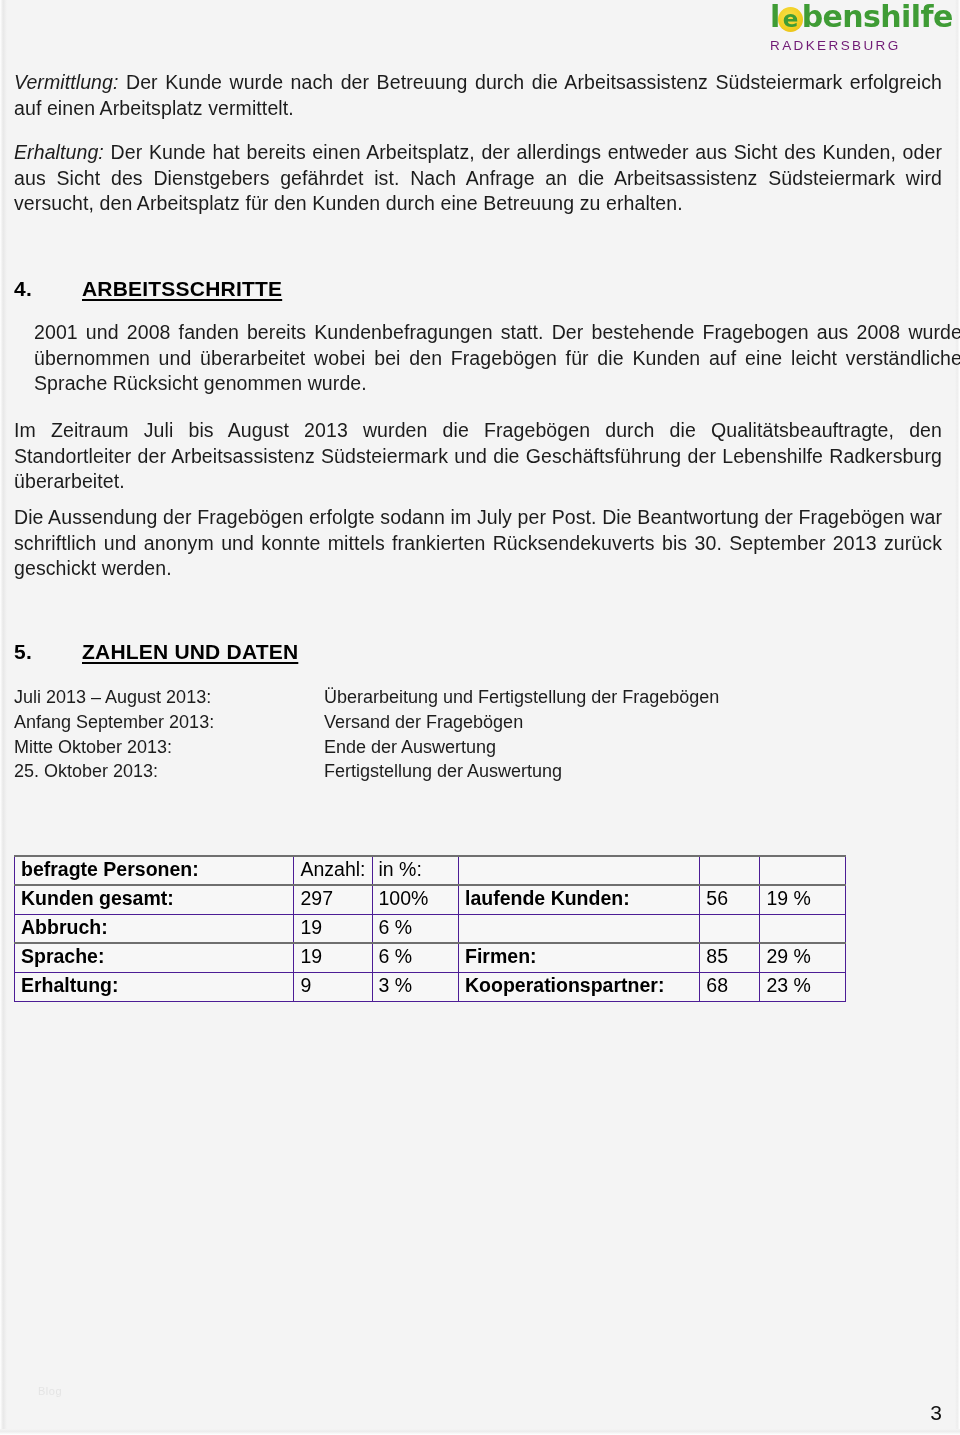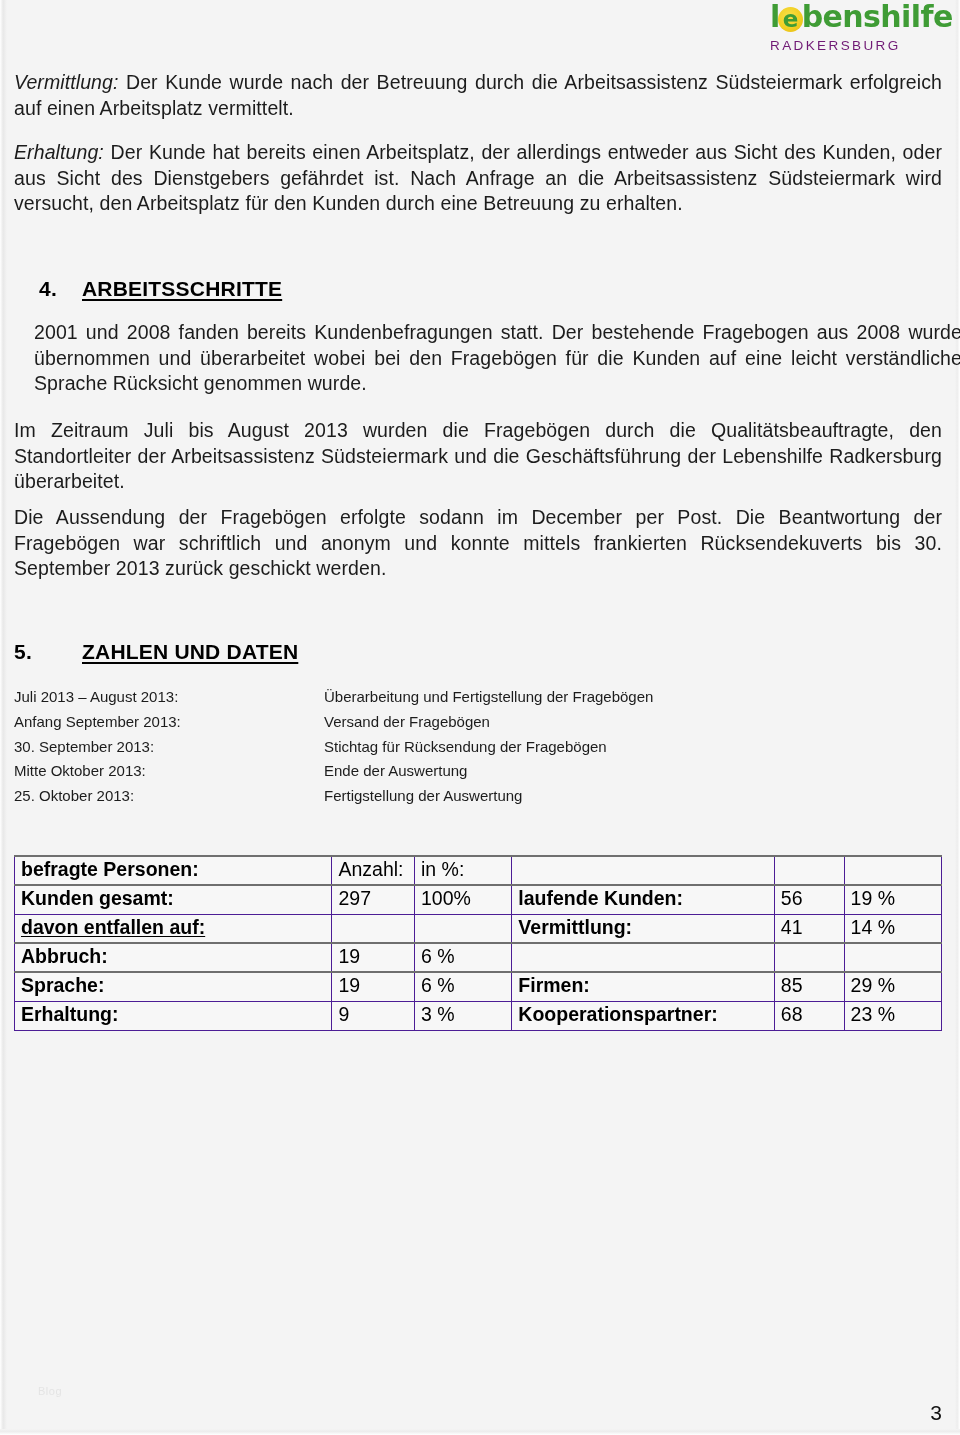--- a/index.html
+++ b/index.html
@@ -123,53 +123,53 @@
     letter-spacing: 0.2px;
     white-space: nowrap;
     color: #000;
   }
   .heading .num { display: inline-block; }
   .heading .title {
     display: inline-block;
     text-decoration: underline;
     text-underline-offset: 3px;
   }
-  .h-arbeitsschritte { left: 14px; top: 277px; text-align: center; }
+  .h-arbeitsschritte { left: 14px; top: 277px; }
   .h-arbeitsschritte .num { width: 68px; }
   .h-zahlen { left: 14px; top: 640px; }
   .h-zahlen .num { width: 68px; }
 
   .p-befragungen { position: absolute; left: 14px; top: 320px; width: 928px; margin-left: 20px; }
   .p-zeitraum    { position: absolute; left: 14px; top: 418px; width: 928px; }
   .p-aussendung  { position: absolute; left: 14px; top: 505px; width: 928px; }
 
   
   .schedule {
     position: absolute;
     left: 14px;
     top: 685px;
     width: 900px;
     border-collapse: collapse;
-    font-size: 15px;
+    font-size: 18px;
     line-height: 24.8px;
     color: #1c1c1c;
   }
   .schedule td {
     padding: 0;
     vertical-align: top;
     white-space: nowrap;
   }
   .schedule td.when { width: 310px; }
 
   
   .data-table {
     position: absolute;
     left: 14px;
     top: 855px;
-    width: 928px;
+    width: 832px;
     border-collapse: collapse;
     font-size: 19.5px;
     color: #000;
     background: #f7f7f7;
   }
   .data-table td {
     border: 1px solid #4c1d95;
     height: 29px;
     padding: 1px 6px 3px 6px;
     white-space: nowrap;
@@ -229,39 +229,35 @@
   <p class="para p-erhaltung">
     <span class="lead">Erhaltung:</span><span> Der Kunde hat bereits einen Arbeitsplatz, der allerdings entweder aus Sicht des Kunden, oder aus Sicht des Dienstgebers gefährdet ist. Nach Anfrage an die Arbeitsassistenz Südsteiermark wird versucht, den Arbeitsplatz für den Kunden durch eine Betreuung zu erhalten.</span>
   </p>
 
   <div class="heading h-arbeitsschritte">
     <span class="num">4.</span><span class="title">ARBEITSSCHRITTE</span>
   </div>
 
   <p class="para p-befragungen">2001 und 2008 fanden bereits Kundenbefragungen statt. Der bestehende Fragebogen aus 2008 wurde übernommen und überarbeitet wobei bei den Fragebögen für die Kunden auf eine leicht verständliche Sprache Rücksicht genommen wurde.</p>
   <p class="para p-zeitraum">Im Zeitraum Juli bis August 2013 wurden die Fragebögen durch die Qualitätsbeauftragte, den Standortleiter der Arbeitsassistenz Südsteiermark und die Geschäftsführung der Lebenshilfe Radkersburg überarbeitet.</p>
-  <p class="para p-aussendung">Die Aussendung der Fragebögen erfolgte sodann im December per Post. Die Beantwortung der Fragebögen war schriftlich und anonym und konnte mittels frankierten Rücksendekuverts bis 30. September 2013 zurück geschickt werden.</p>
+  <p class="para p-aussendung">Die Aussendung der Fragebögen erfolgte sodann im July per Post. Die Beantwortung der Fragebögen war schriftlich und anonym und konnte mittels frankierten Rücksendekuverts bis 30. September 2013 zurück geschickt werden.</p>
 
   <div class="heading h-zahlen">
     <span class="num">5.</span><span class="title">ZAHLEN UND DATEN</span>
   </div>
 
   <table class="schedule">
     <tbody>
         <tr>
           <td class="when">Juli 2013 – August 2013:</td>
           <td class="what">Überarbeitung und Fertigstellung der Fragebögen</td>
         </tr>
         <tr>
           <td class="when">Anfang September 2013:</td>
           <td class="what">Versand der Fragebögen</td>
-        </tr>
-        <tr>
-          <td class="when">30. September 2013:</td>
-          <td class="what">Stichtag für Rücksendung der Fragebögen</td>
         </tr>
         <tr>
           <td class="when">Mitte Oktober 2013:</td>
           <td class="what">Ende der Auswertung</td>
         </tr>
         <tr>
           <td class="when">25. Oktober 2013:</td>
           <td class="what">Fertigstellung der Auswertung</td>
         </tr>
       </tbody>
@@ -279,28 +275,20 @@
         </tr>
         <tr>
           <td class="c1 lbl">Kunden gesamt:</td>
           <td class="num">297</td>
           <td class="pct">100%</td>
           <td class="c4 lbl">laufende Kunden:</td>
           <td class="num">56</td>
           <td class="pct">19 %</td>
         </tr>
         <tr class="thick-bottom">
-          <td class="c1 lbl-underline">davon entfallen auf:</td>
-          <td class="num"></td>
-          <td class="pct"></td>
-          <td class="c4 lbl">Vermittlung:</td>
-          <td class="num">41</td>
-          <td class="pct">14 %</td>
-        </tr>
-        <tr class="thick-bottom">
           <td class="c1 lbl">Abbruch:</td>
           <td class="num">19</td>
           <td class="pct">6 %</td>
           <td class="c4 lbl"></td>
           <td class="num"></td>
           <td class="pct"></td>
         </tr>
         <tr>
           <td class="c1 lbl">Sprache:</td>
           <td class="num">19</td>

